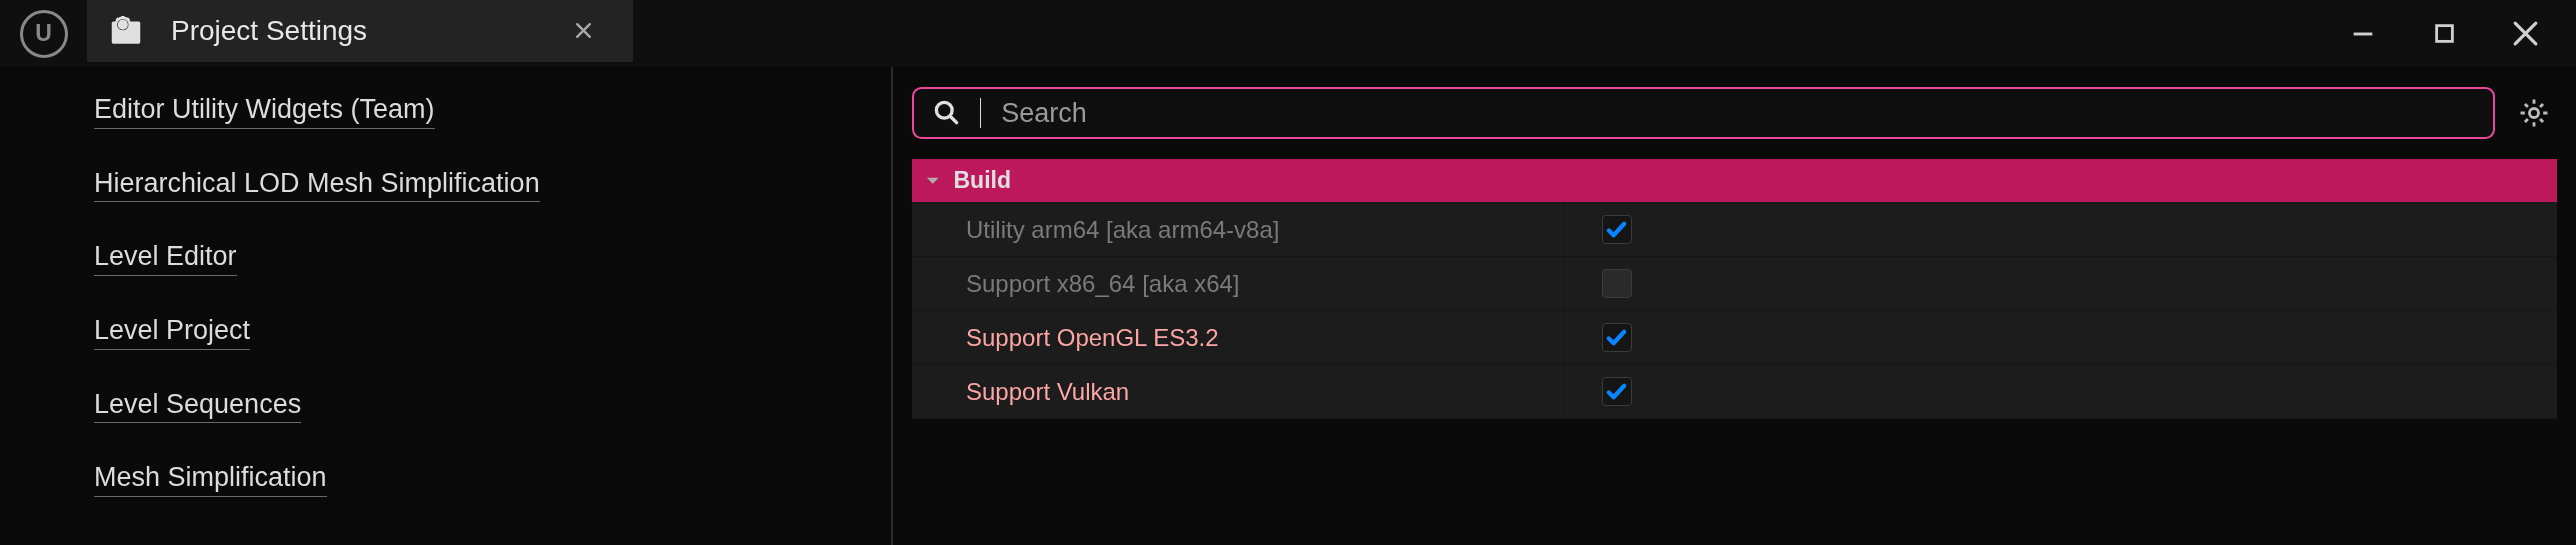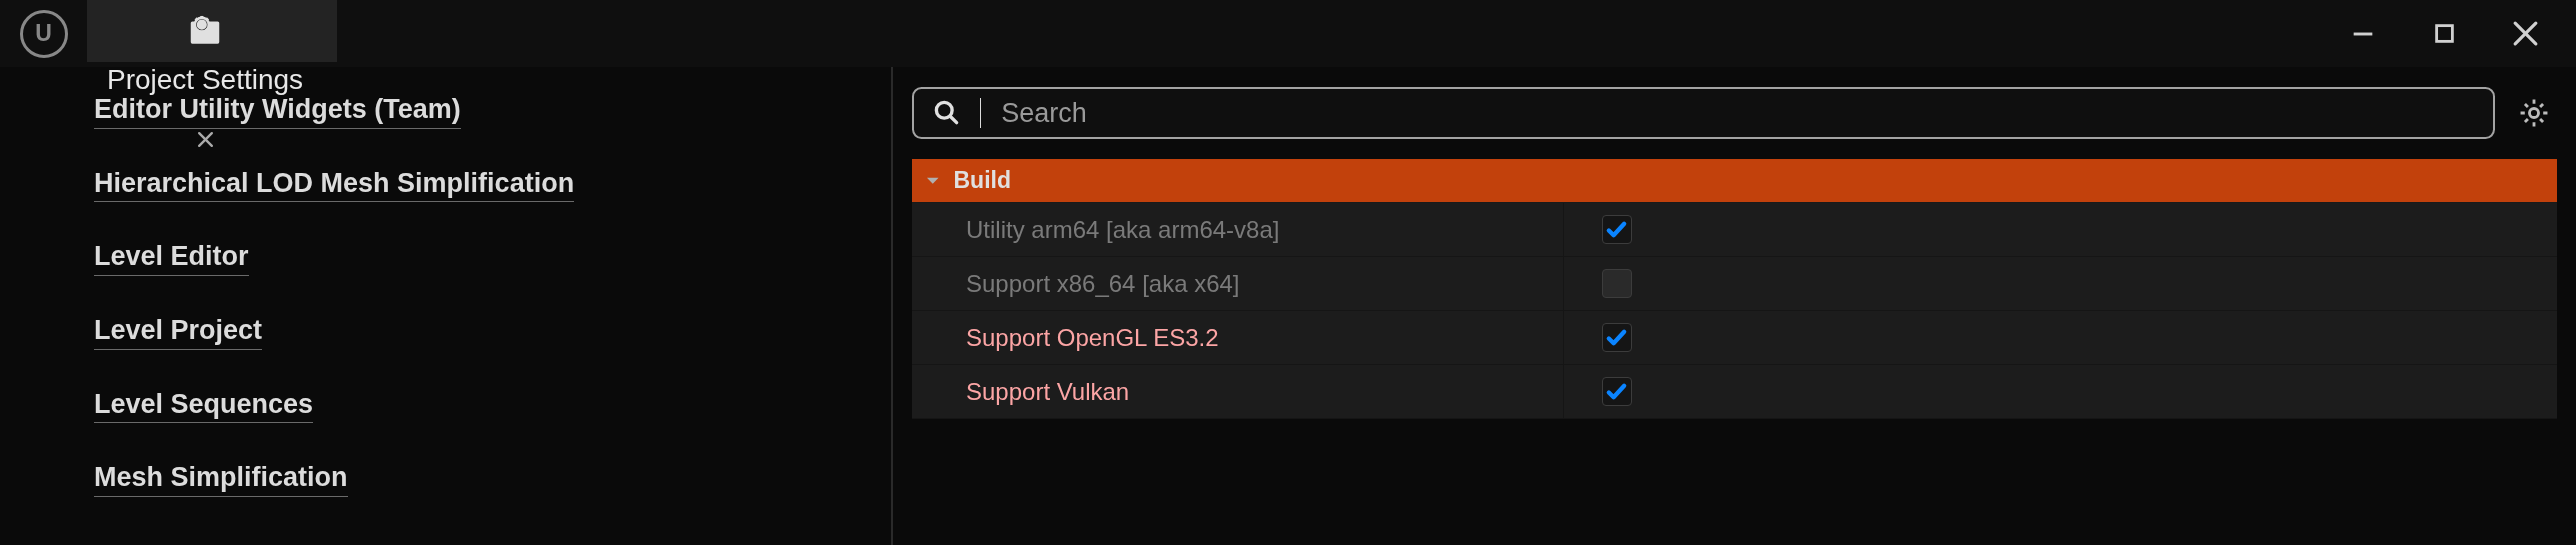--- a/index.html
+++ b/index.html
@@ -33,27 +33,26 @@
     display: flex;
     align-items: center;
     justify-content: center;
     color: #888;
     font-size: 23px;
     font-weight: 700;
   }
   .tab {
     display: flex;
     align-items: center;
-    gap: 14px;
+    gap: 26px;
     background: #232323;
-    padding: 12px 34px 0 20px;
+    padding: 0 34px 0 20px;
     height: 62px;
     position: relative;
     margin-top: 0;
-    flex-direction: column;
   }
   .tab-icon {
     width: 38px;
     height: 38px;
     display: flex;
     align-items: center;
     justify-content: center;
   }
   .tab-title {
     font-size: 28px;
@@ -100,21 +99,20 @@
     flex-direction: column;
     gap: 39px;
   }
   .side-link {
     font-size: 27px;
     color: #dcdcdc;
     border-bottom: 1.3px solid #6a6a6a;
     padding-bottom: 2.7px;
     width: fit-content;
     cursor: pointer;
-    font-weight: bold;
   }
 
   
   .main {
     flex: 1;
     display: flex;
     flex-direction: column;
     padding: 20px 19px 0 19px;
   }
   .search-row {
@@ -123,21 +121,21 @@
     gap: 14.8px;
     margin-bottom: 20px;
   }
   .searchbox {
     flex: 1;
     display: flex;
     align-items: center;
     gap: 20px;
     height: 52px;
     background: #0f0f0f;
-    border: 2px solid #a3a3a3;
+    border: 2px solid #ec4899;
     border-radius: 9.4px;
     padding: 0 19px;
   }
   .searchbox input {
     flex: 1;
     background: transparent;
     border: none;
     outline: none;
     color: #ddd;
     font-size: 27px;
@@ -158,21 +156,21 @@
     justify-content: center;
     color: #bcbcbc;
     cursor: pointer;
   }
 
   
   .cat-row {
     display: flex;
     align-items: center;
     gap: 12px;
-    background: #c2410c;
+    background: #be185d;
     height: 44px;
     padding-left: 12px;
     border-bottom: 1.3px solid #1a1a1a;
   }
   .cat-arrow {
     color: #b0b0b0;
     display: flex;
     align-items: center;
   }
   .cat-label {

